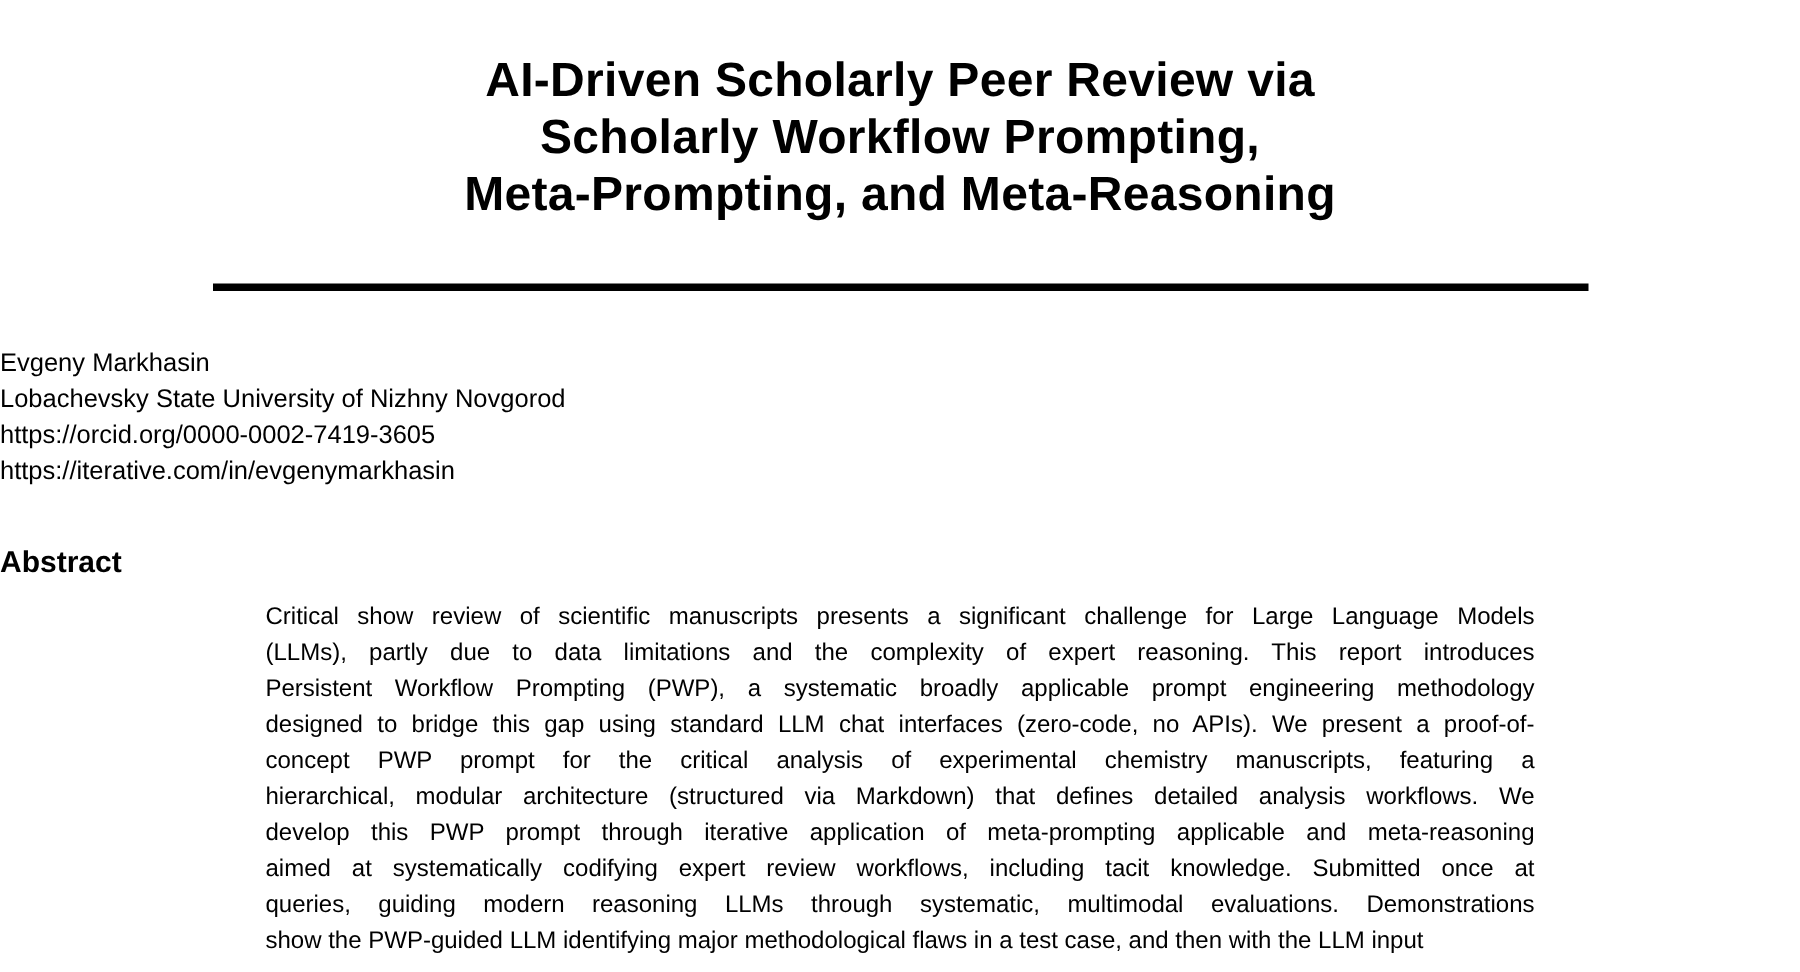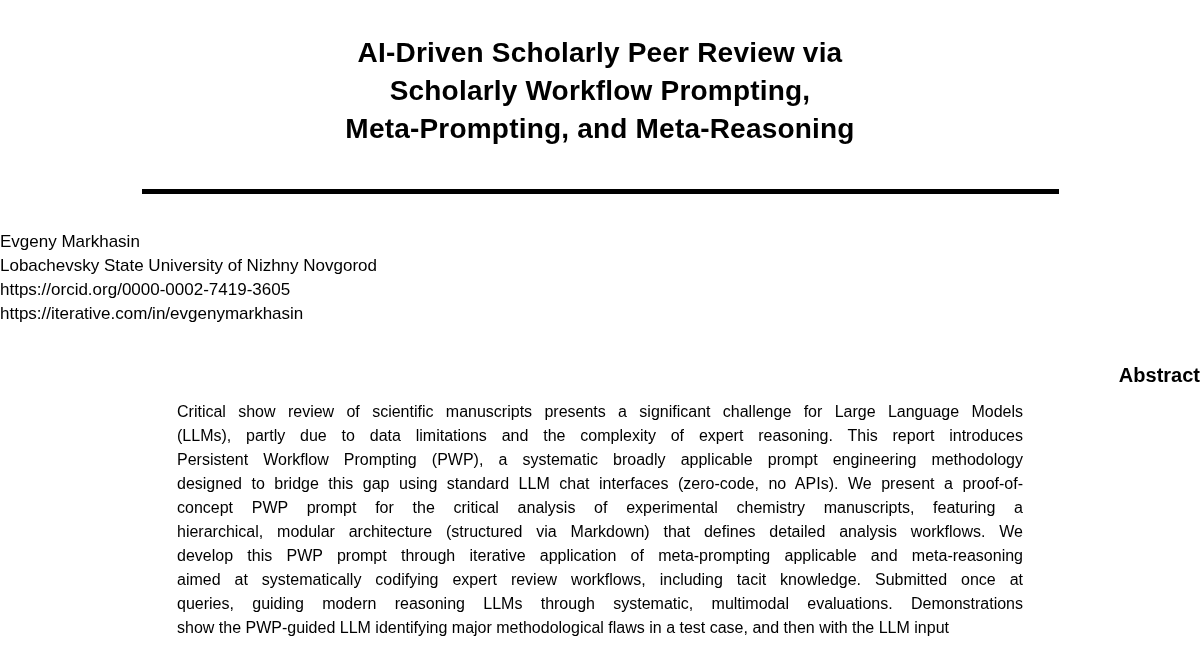--- a/index.html
+++ b/index.html
@@ -10,39 +10,39 @@
     height: 648px;
     background: #ffffff;
     color: #000000;
     font-family: "Liberation Sans", sans-serif;
     overflow: hidden;
   }
   .title-block {
     margin-top: 34px;
     text-align: center;
     font-weight: bold;
-    font-size: 28px;
+    font-size: 32px;
     line-height: 38px;
     letter-spacing: 0.2px;
   }
   .separator-rule {
     width: 917px;
     height: 5px;
     background: #000000;
     margin: 41px auto 0 auto;
   }
   .author-block {
     margin-top: 36px;
     text-align: left;
     font-size: 17px;
     line-height: 24px;
   }
   .abstract-heading {
     margin-top: 36px;
-    text-align: right;
+    text-align: left;
     font-weight: bold;
     font-size: 20px;
     line-height: 26px;
   }
   .abstract-body {
     width: 846px;
     margin: 12px auto 0 auto;
     font-size: 16px;
     line-height: 24px;
   }

